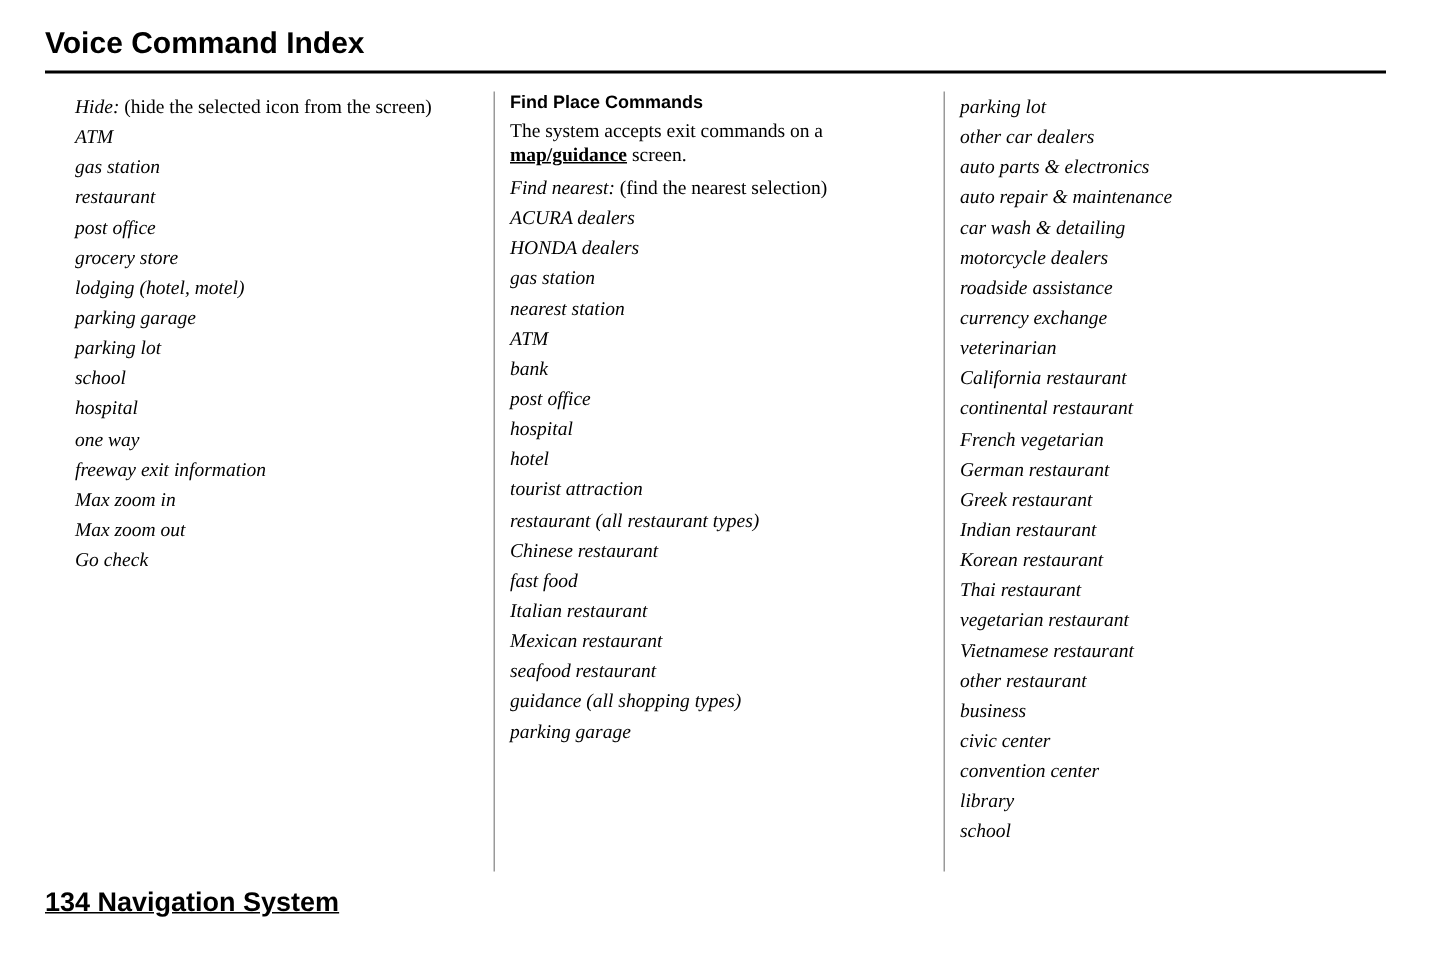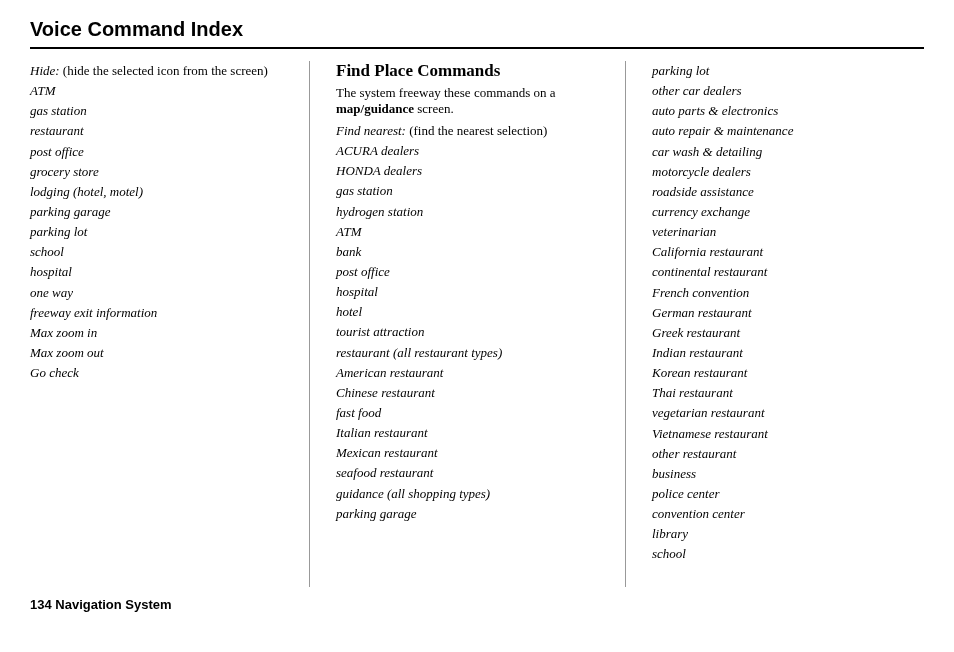--- a/index.html
+++ b/index.html
@@ -23,21 +23,22 @@
       font-size: 20px;
       font-weight: bold;
       font-family: Arial, Helvetica, sans-serif;
       border-bottom: 2px solid #000;
       padding-bottom: 6px;
       margin-bottom: 12px;
     }
     .content-area {
       display: flex;
       flex: 1;
-      gap: 16px;
+      gap: 0;
+      margin-left: 20px;
     }
     .col {
       padding: 0 10px;
       border-right: 1px solid #999;
       flex: 1;
     }
     .col:last-child {
       border-right: none;
     }
     .col-left {
@@ -45,49 +46,51 @@
       padding-left: 0;
     }
     .col-mid {
       flex: 0 0 300px;
     }
     .col-right {
       flex: 1;
     }
     .italic { font-style: italic; }
     .section-title {
-      font-size: 17px;
+      font-size: 12px;
       font-weight: bold;
-      font-family: Liberation Serif, serif;
+      font-family: Liberation Sans, sans-serif;
       margin-bottom: 4px;
     }
     .section-subtitle {
       font-size: 13px;
       margin-bottom: 4px;
       font-style: normal;
     }
     .underline-bold {
       font-weight: bold;
+      text-decoration: underline;
     }
     ul.cmd-list {
       list-style: none;
       padding: 0;
       margin: 0;
     }
     ul.cmd-list li {
       line-height: 1.55;
       padding-left: 0;
     }
     .indent1 { padding-left: 16px; }
     .indent2 { padding-left: 28px; }
     .footer {
       margin-top: 10px;
       font-weight: bold;
-      font-size: 13px;
+      font-size: 18px;
       font-family: Arial, Helvetica, sans-serif;
+      text-decoration: underline;
     }
   </style>
 </head>
 <body>
 
 <div class="page">
   <div class="page-title">Voice Command Index</div>
 
   <div class="content-area">
 
@@ -111,38 +114,37 @@
         <li class="indent1 italic">freeway exit information</li>
         <li class="italic">Max zoom in</li>
         <li class="italic">Max zoom out</li>
         <li class="italic">Go check</li>
       </ul>
     </div>
 
     <div class="col col-mid">
       <div class="section-title">Find Place Commands</div>
       <p class="section-subtitle">
-        <span>The system freeway these commands on a </span><span class="underline-bold">map/guidance</span><span> screen.</span>
+        <span>The system accepts exit commands on a </span><span class="underline-bold">map/guidance</span><span> screen.</span>
       </p>
       <ul class="cmd-list">
         <li>
           <span class="italic">Find nearest:</span><span> (find the nearest selection)</span>
         </li>
         <li class="indent2 italic">ACURA dealers</li>
         <li class="indent2 italic">HONDA dealers</li>
         <li class="indent2 italic">gas station</li>
-        <li class="indent2 italic">hydrogen station</li>
+        <li class="indent2 italic">nearest station</li>
         <li class="indent2 italic">ATM</li>
         <li class="indent2 italic">bank</li>
         <li class="indent2 italic">post office</li>
         <li class="indent2 italic">hospital</li>
         <li class="indent2 italic">hotel</li>
         <li class="indent2 italic">tourist attraction</li>
         <li class="indent2 italic"><span class="italic">restaurant</span> (all restaurant types)</li>
-        <li class="indent2 italic">American restaurant</li>
         <li class="indent2 italic">Chinese restaurant</li>
         <li class="indent2 italic">fast food</li>
         <li class="indent2 italic">Italian restaurant</li>
         <li class="indent2 italic">Mexican restaurant</li>
         <li class="indent2 italic">seafood restaurant</li>
         <li class="indent2 italic"><span class="italic">guidance</span> (all shopping types)</li>
         <li class="indent2 italic">parking garage</li>
       </ul>
     </div>
 
@@ -152,31 +154,31 @@
         <li class="italic">other car dealers</li>
         <li class="italic">auto parts &amp; electronics</li>
         <li class="italic">auto repair &amp; maintenance</li>
         <li class="italic">car wash &amp; detailing</li>
         <li class="italic">motorcycle dealers</li>
         <li class="italic">roadside assistance</li>
         <li class="italic">currency exchange</li>
         <li class="italic">veterinarian</li>
         <li class="italic">California restaurant</li>
         <li class="italic">continental restaurant</li>
-        <li class="italic">French convention</li>
+        <li class="italic">French vegetarian</li>
         <li class="italic">German restaurant</li>
         <li class="italic">Greek restaurant</li>
         <li class="italic">Indian restaurant</li>
         <li class="italic">Korean restaurant</li>
         <li class="italic">Thai restaurant</li>
         <li class="italic">vegetarian restaurant</li>
         <li class="italic">Vietnamese restaurant</li>
         <li class="italic">other restaurant</li>
         <li class="italic">business</li>
-        <li class="italic">police center</li>
+        <li class="italic">civic center</li>
         <li class="italic">convention center</li>
         <li class="italic">library</li>
         <li class="italic">school</li>
       </ul>
     </div>
 
   </div>
 
   <div class="footer">134   Navigation System</div>
 </div>

